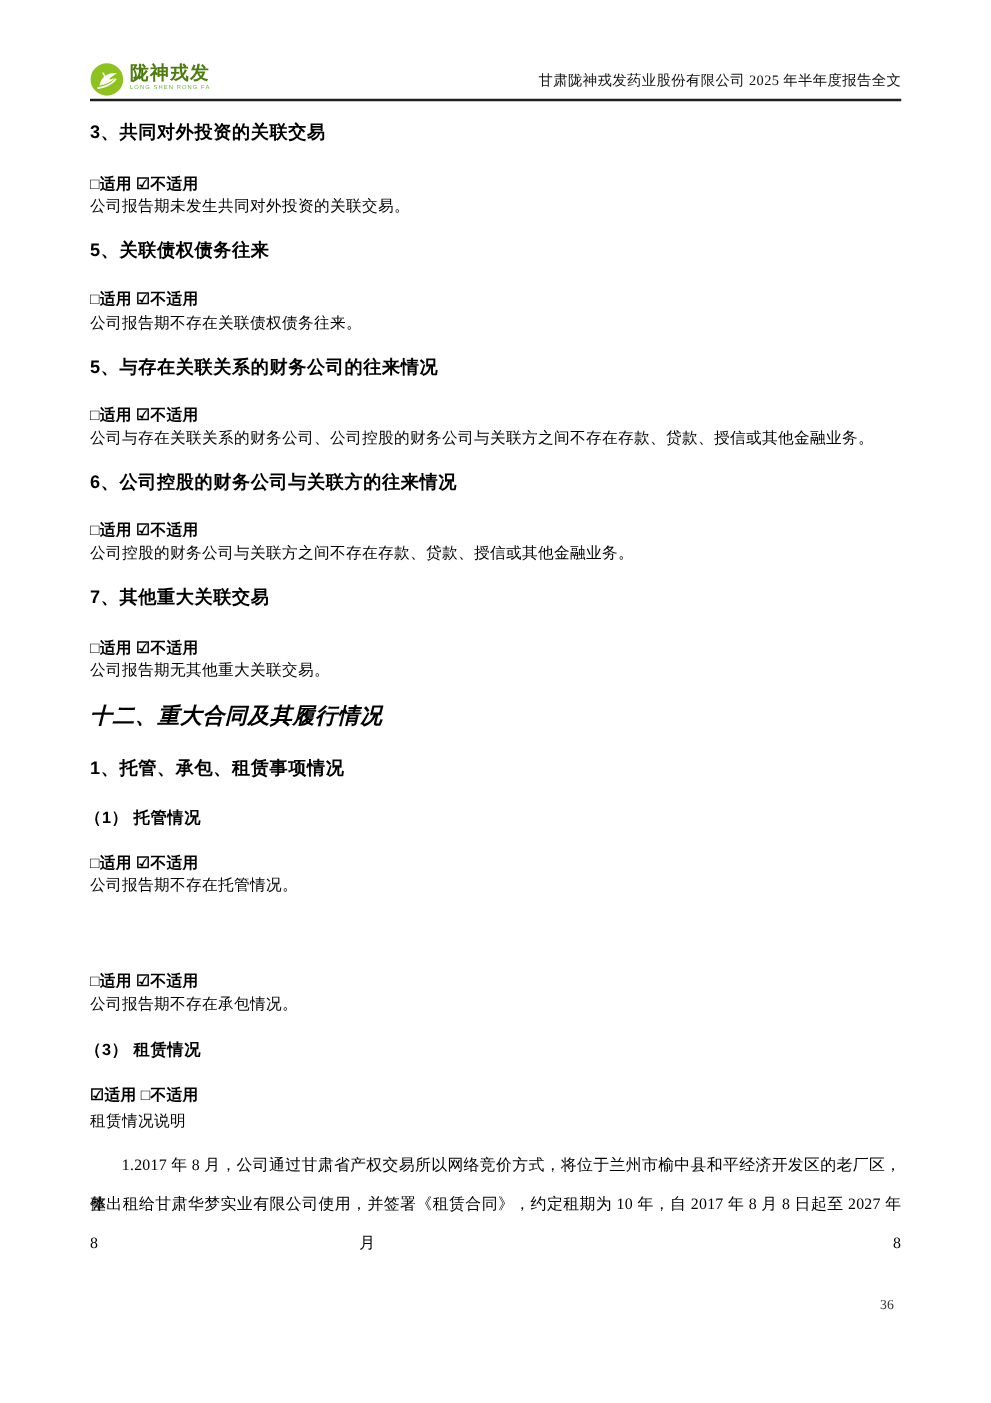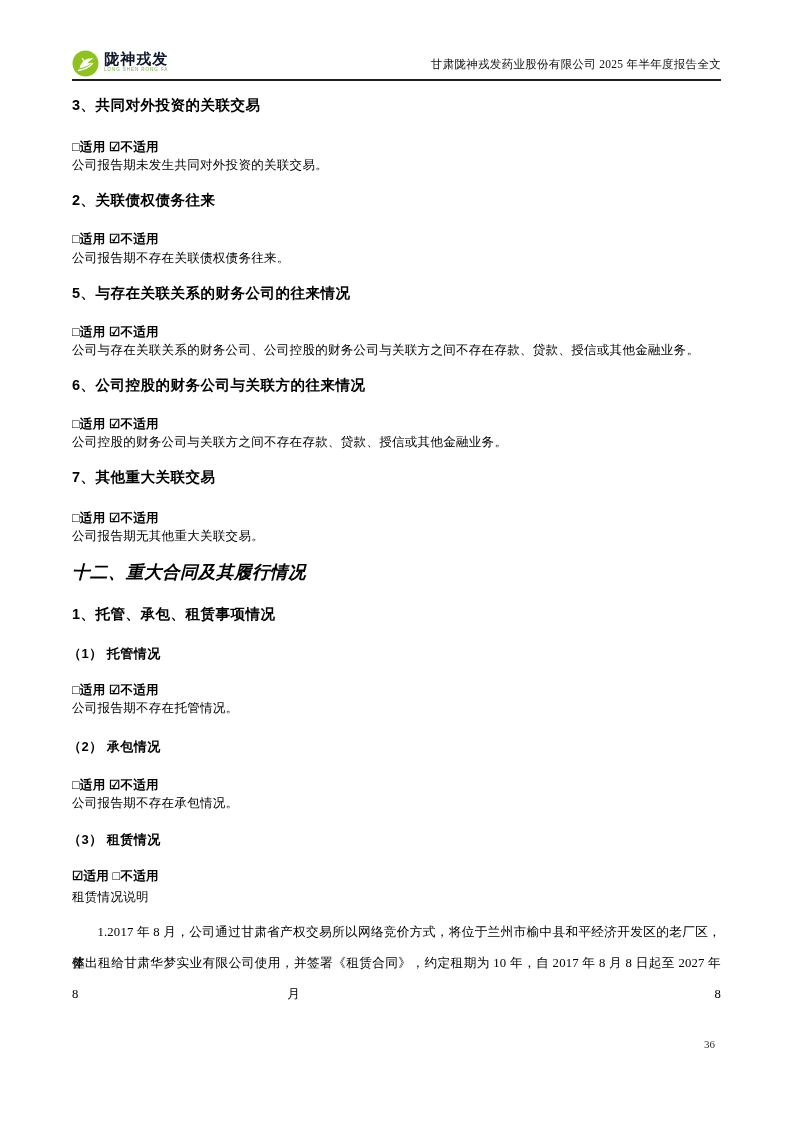--- a/index.html
+++ b/index.html
@@ -15,22 +15,21 @@
   .abs { position: absolute; }
 
   
   .logo-mark { left: 72px; top: 50px; width: 27px; height: 27px; }
   .logo-text { left: 104px; top: 51px; line-height: 1; }
   .logo-cn {
     font-family: "Liberation Sans", "DejaVu Sans", sans-serif;
     font-weight: bold;
     font-size: 15px;
     letter-spacing: 1px;
-    color: #0f172a;
-    text-align: center;
+    color: #4d7c0f;
   }
   .logo-en {
     font-family: "Liberation Sans", "DejaVu Sans", sans-serif;
     font-size: 4.6px;
     letter-spacing: 0.9px;
     color: #6db33f;
     margin-top: 2px;
   }
   .doc-title {
     right: 72px; top: 57px;
@@ -113,21 +112,21 @@
     <div class="logo-cn">陇神戎发</div>
     <div class="logo-en">LONG SHEN RONG FA</div>
   </div>
   <div class="abs doc-title">甘肃陇神戎发药业股份有限公司 2025 年半年度报告全文</div>
   <div class="abs header-rule"></div>
 
   <div class="abs blk h-num" style="top:96px">3、共同对外投资的关联交易</div>
   <div class="abs blk check-line" style="top:139px">□适用 ☑不适用</div>
   <div class="abs blk body-line" style="top:157px">公司报告期未发生共同对外投资的关联交易。</div>
 
-  <div class="abs blk h-num" style="top:191px">2、关联债权债务往来</div>
+  <div class="abs blk h-num" style="top:191px">5、关联债权债务往来</div>
   <div class="abs blk check-line" style="top:231px">□适用 ☑不适用</div>
   <div class="abs blk body-line" style="top:250px">公司报告期不存在关联债权债务往来。</div>
 
   <div class="abs blk h-num" style="top:284px">5、与存在关联关系的财务公司的往来情况</div>
   <div class="abs blk check-line" style="top:324px">□适用 ☑不适用</div>
   <div class="abs blk body-line" style="top:342px">公司与存在关联关系的财务公司、公司控股的财务公司与关联方之间不存在存款、贷款、授信或其他金融业务。</div>
 
   <div class="abs blk h-num" style="top:376px">6、公司控股的财务公司与关联方的往来情况</div>
   <div class="abs blk check-line" style="top:416px">□适用 ☑不适用</div>
   <div class="abs blk body-line" style="top:434px">公司控股的财务公司与关联方之间不存在存款、贷款、授信或其他金融业务。</div>
@@ -136,21 +135,20 @@
   <div class="abs blk check-line" style="top:510px">□适用 ☑不适用</div>
   <div class="abs blk body-line" style="top:528px">公司报告期无其他重大关联交易。</div>
 
   <div class="abs blk h-chapter" style="top:560px">十二、重大合同及其履行情况</div>
   <div class="abs blk h-num" style="top:605px">1、托管、承包、租赁事项情况</div>
 
   <div class="abs blk h-sub" style="top:645px">（1） 托管情况</div>
   <div class="abs blk check-line" style="top:682px">□适用 ☑不适用</div>
   <div class="abs blk body-line" style="top:700px">公司报告期不存在托管情况。</div>
 
-  <div class="abs blk h-sub" style="top:738px">（2） 承包情况</div>
   <div class="abs blk check-line" style="top:777px">□适用 ☑不适用</div>
   <div class="abs blk body-line" style="top:795px">公司报告期不存在承包情况。</div>
 
   <div class="abs blk h-sub" style="top:831px">（3） 租赁情况</div>
   <div class="abs blk check-line" style="top:868px">☑适用 □不适用</div>
   <div class="abs blk body-line" style="top:889px">租赁情况说明</div>
   <div class="abs blk para-line para-indent" style="top:917px">1.2017 年 8 月，公司通过甘肃省产权交易所以网络竞价方式，将位于兰州市榆中县和平经济开发区的老厂区，整</div>
   <div class="abs blk para-line" style="top:948px">体出租给甘肃华梦实业有限公司使用，并签署《租赁合同》，约定租期为 10 年，自 2017 年 8 月 8 日起至 2027 年 8 月 8</div>
 
   <div class="abs page-number">36</div>

